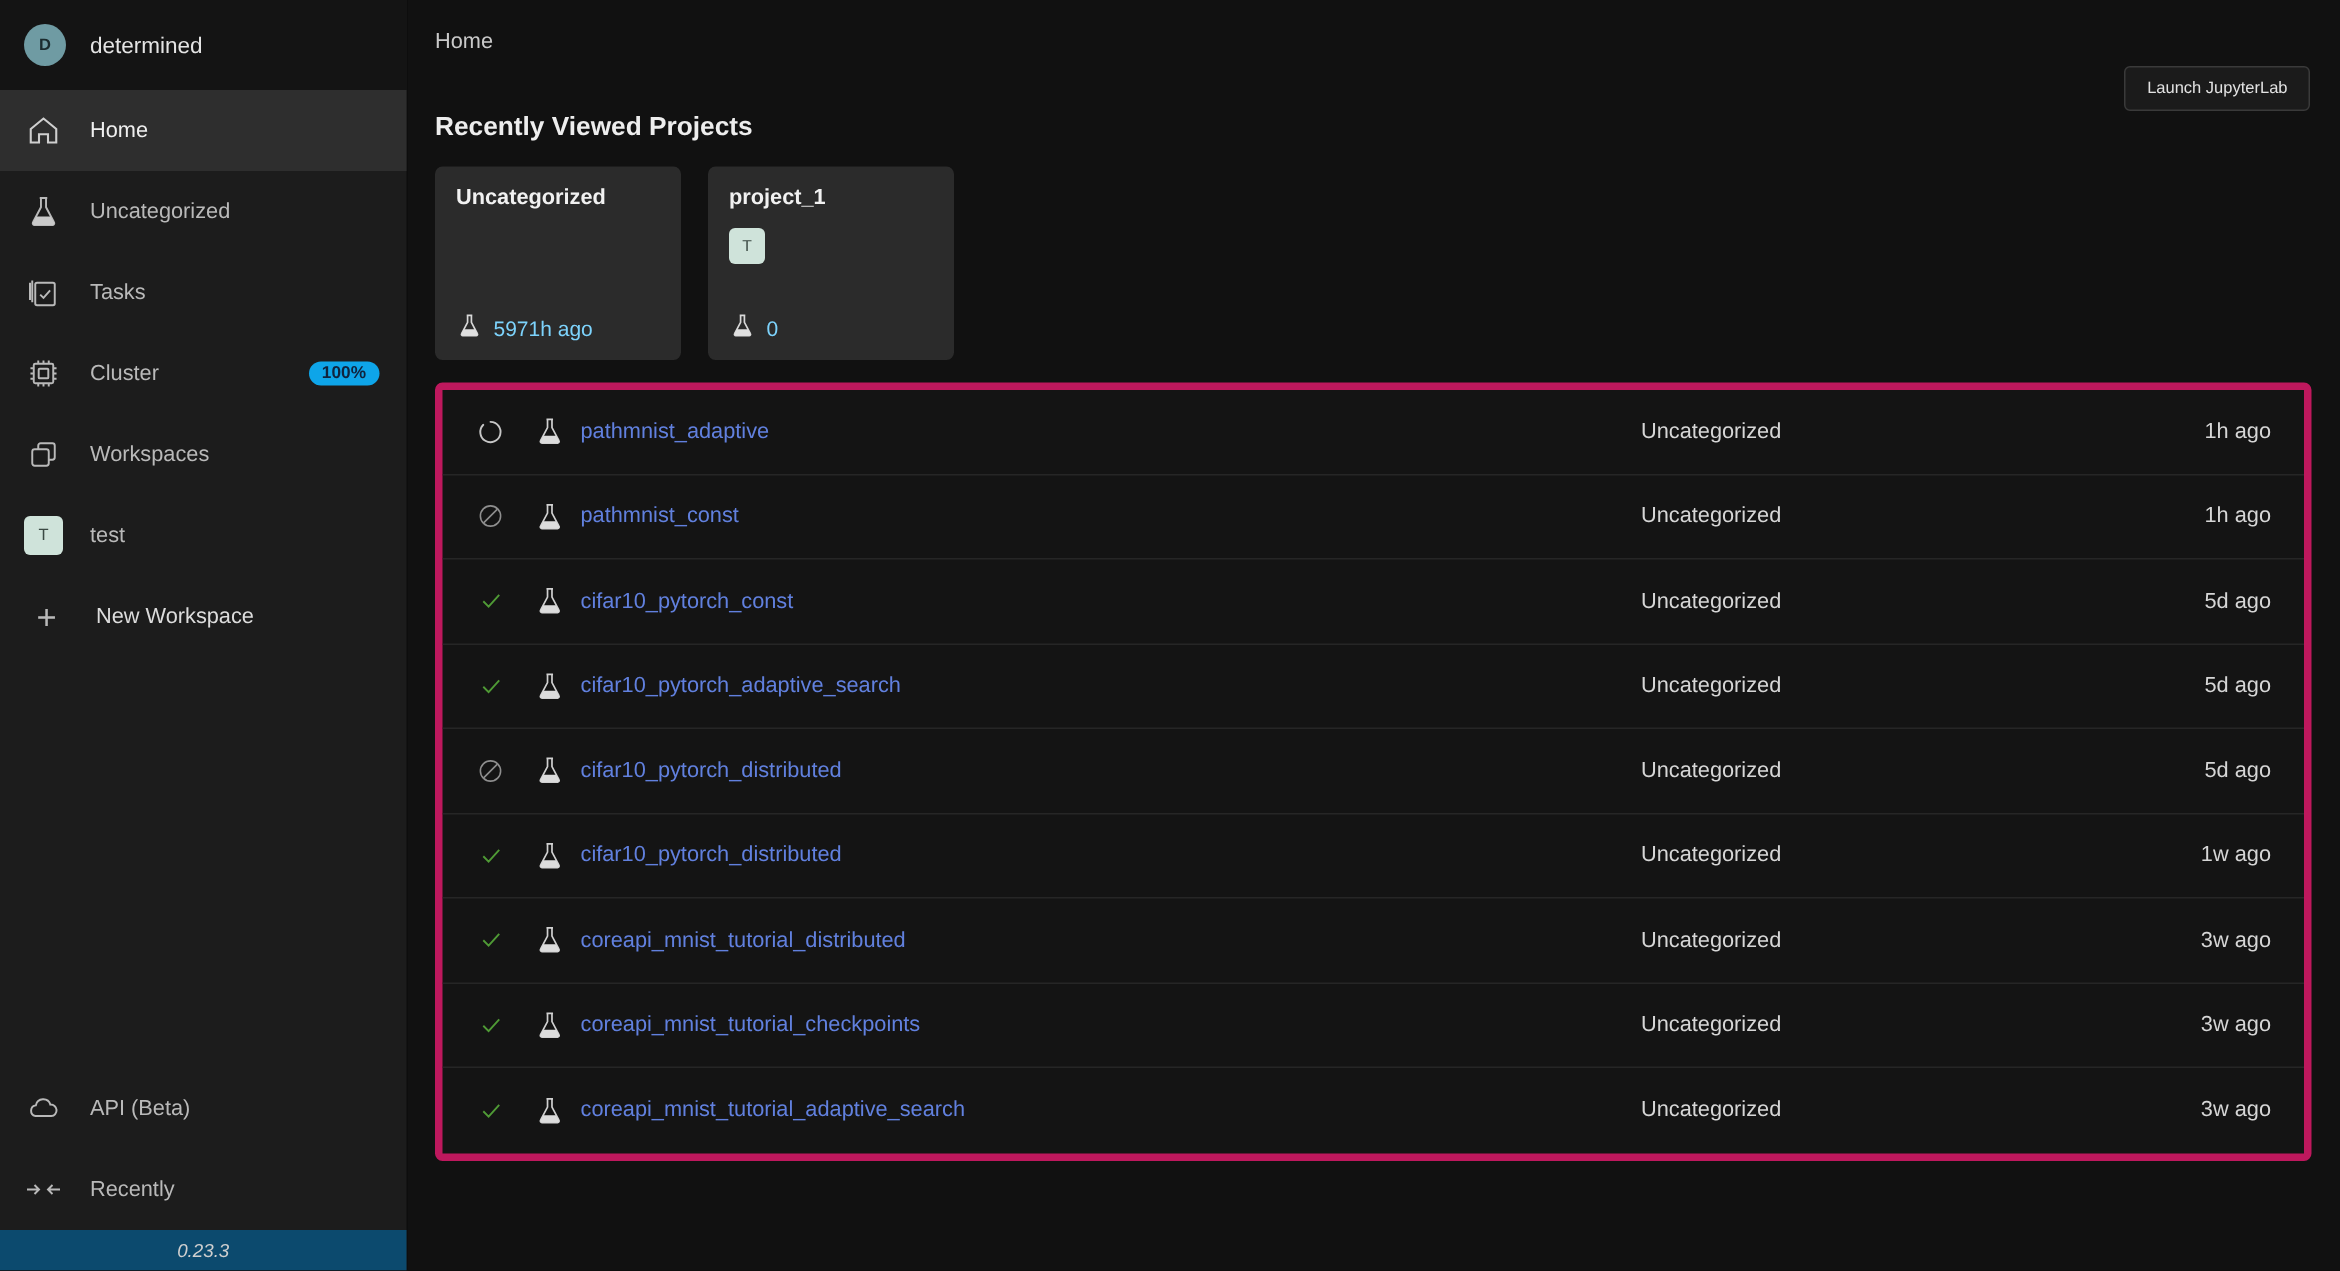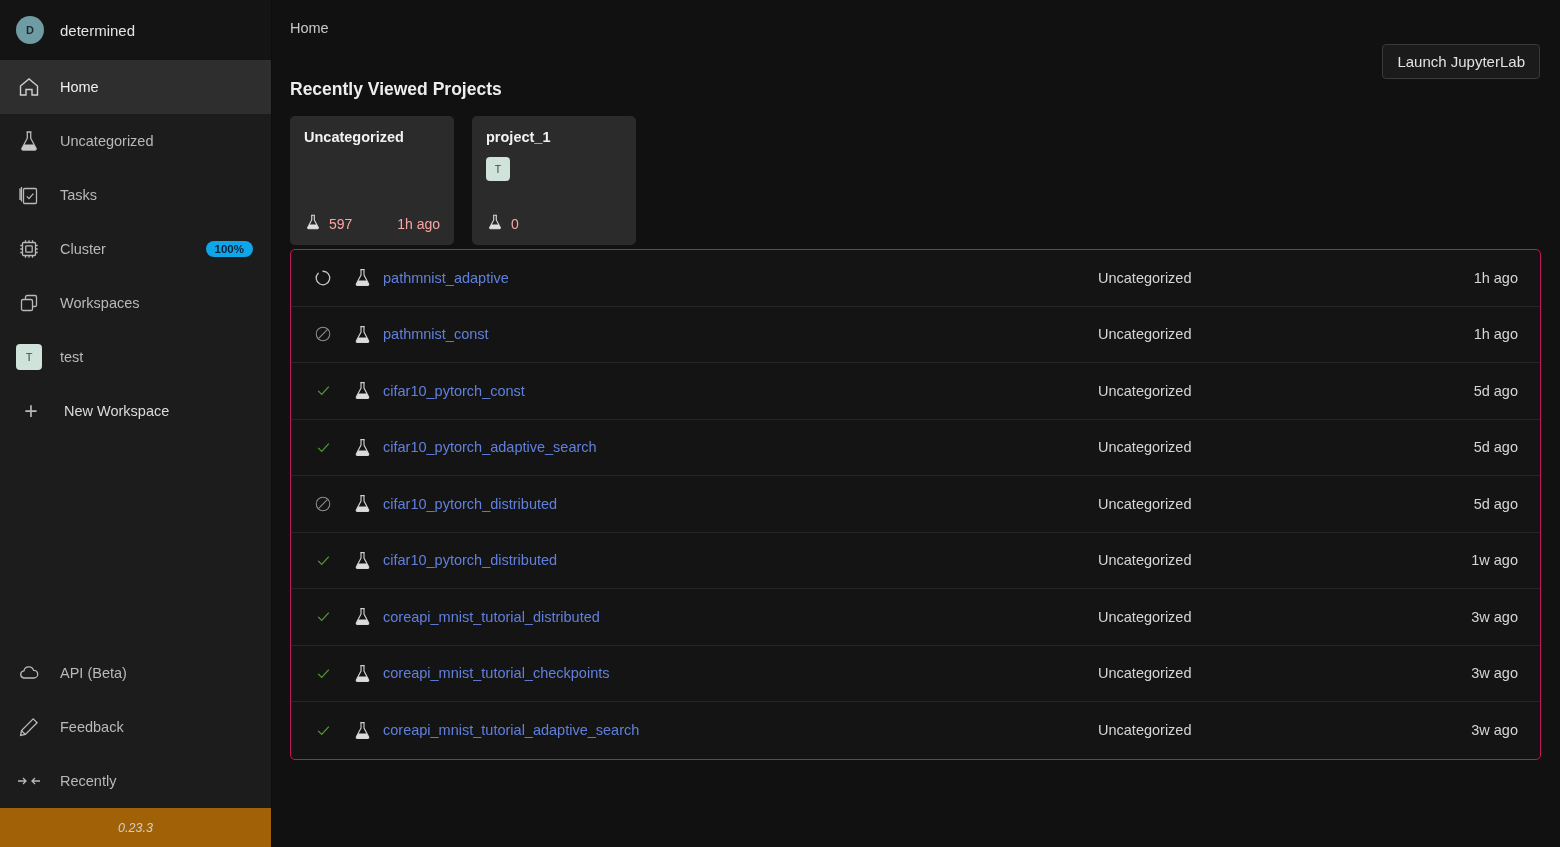--- a/index.html
+++ b/index.html
@@ -69,22 +69,22 @@
     font-size: 11px;
     display: flex; align-items: center; justify-content: center;
   }
   .plus { font-size: 23px; color: #b9b9b9; line-height: 1; font-weight: 300; }
   .nav-item.newws { color: #dcdcdc; padding-left: 16px; gap: 18px; }
 
   .spacer { flex: 1 1 auto; }
 
   .footer-nav { display: flex; flex-direction: column; margin-bottom: 0; }
   .version-bar {
-    height: 39px;
-    background: #a16207;
+    height: 27px;
+    background: #0c4a6e;
     color: #cfcfcf;
     font-style: italic;
     font-size: 12.5px;
     display: flex; align-items: center; justify-content: center;
   }
 
   
   .main {
     flex: 1 1 auto; height: 847px;
     background: #111111;
@@ -95,21 +95,21 @@
   .breadcrumb {
     color: #c9c9c9; font-size: 14.5px;
     padding: 20px 0 0 0;
   }
   .jl-row { display: flex; justify-content: flex-end; margin-top: 8px; }
   .jl-btn {
     background: #1b1b1b;
     border: 1px solid #3a3a3a;
     border-radius: 4px;
     color: #e2e2e2;
-    font-size: 15px;
+    font-size: 11px;
     padding: 8px 14px;
     cursor: pointer;
     font-family: "Liberation Sans", sans-serif;
   }
 
   .section-title {
     color: #ededed;
     font-size: 17.5px;
     font-weight: 600;
   }
@@ -126,31 +126,31 @@
   }
   .card-title { color: #f1f1f1; font-size: 14.5px; font-weight: bold; }
   .card-mid { flex: 1 1 auto; padding-top: 12px; }
   .card-sq {
     width: 24px; height: 24px; border-radius: 4px;
     background: #cfe3da; color: #3b4a44;
     font-size: 10.5px;
     display: flex; align-items: center; justify-content: center;
   }
   .card-bottom {
-    display: flex; align-items: center; justify-content: space-between;
-    color: #fca5a5; font-size: 14px;
+    display: flex; align-items: center; justify-content: flex-start;
+    color: #7dd3fc; font-size: 14px;
   }
   .card-count { display: flex; align-items: center; gap: 7px; }
 
   
   .table {
-    margin-top: 4px;
+    margin-top: 15px;
     background: #141414;
     border-radius: 5px;
-    border: 1px solid #be185d;
+    border: 5px solid #be185d;
     overflow: hidden;
     width: 1251px;
   }
   .row {
     height: 56.5px;
     display: flex; align-items: center;
     border-bottom: 1px solid #262626;
     padding: 0 22px 0 14px;
     cursor: pointer;
   }
@@ -270,29 +270,20 @@
 
       <div class="nav-item">
         <span class="nav-icon">
           <svg width="24" height="24" viewBox="0 0 24 24" fill="none" stroke="#b9b9b9" stroke-width="1.3">
             <path d="M6.6 17 A3.6 3.6 0 0 1 6.9 9.9 A5 5 0 0 1 16.6 9.4 A3.8 3.8 0 0 1 17.2 17 Z"></path>
           </svg>
         </span>
         <span class="nav-label">API (Beta)</span>
       </div>
 
-      <div class="nav-item">
-        <span class="nav-icon">
-          <svg width="24" height="24" viewBox="0 0 24 24" fill="none" stroke="#b9b9b9" stroke-width="1.3">
-            <path d="M16.2 3.9 L20.1 7.8 L8.4 19.5 L3.6 20.4 L4.5 15.6 Z"></path>
-            <path d="M4.5 15.6 L8.4 19.5"></path>
-          </svg>
-        </span>
-        <span class="nav-label">Feedback</span>
-      </div>
 
       <div class="nav-item">
         <span class="nav-icon">
           <svg width="26" height="24" viewBox="0 0 26 24" fill="none" stroke="#b9b9b9" stroke-width="1.3">
             <path d="M2 12 H10 M7 9 L10 12 L7 15"></path>
             <path d="M24 12 H16 M19 9 L16 12 L19 15"></path>
           </svg>
         </span>
         <span class="nav-label">Recently</span>
       </div>

